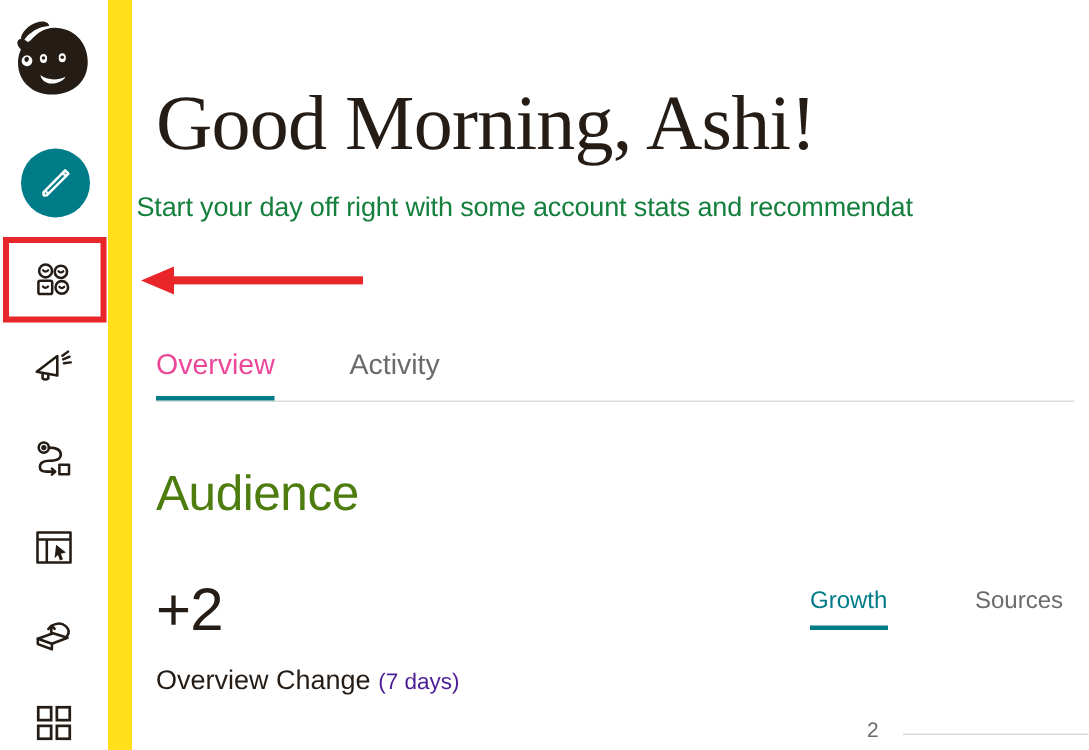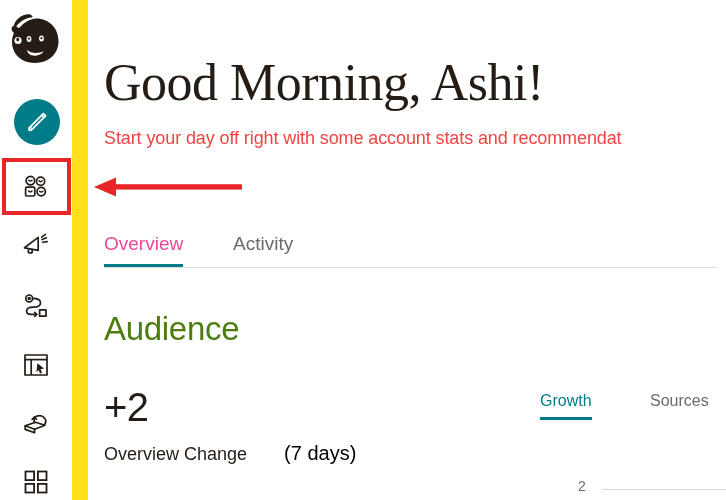--- a/index.html
+++ b/index.html
@@ -46,22 +46,22 @@
   .main{
     position:absolute;left:88px;top:0;width:638px;height:500px;background:#fff;overflow:hidden;border-radius:13px;
   }
   .greeting{
     position:absolute;left:16px;top:52px;
     font-family:"Liberation Serif",serif;
     font-size:52px;line-height:62px;color:#241c15;font-weight:400;
     letter-spacing:-0.5px;white-space:nowrap;
   }
   .subtitle{
-    position:absolute;left:16px;top:125px;
-    font-size:18px;line-height:26px;color:#ef4444;white-space:nowrap;
+    position:absolute;left:3px;top:125px;
+    font-size:18px;line-height:26px;color:#15803d;white-space:nowrap;
     letter-spacing:-0.1px;
   }
 
   
   .tabstrip{
     position:absolute;left:16px;top:232px;width:612px;height:36px;
   }
   .tabstrip .rule{
     position:absolute;left:0;bottom:0;width:612px;height:1px;background:#dcdcdc;
   }
@@ -81,21 +81,21 @@
     position:absolute;left:16px;top:308px;font-size:33px;line-height:42px;
     color:#4d7c0f;font-weight:400;letter-spacing:-0.3px;
   }
   .stat-value{
     position:absolute;left:16px;top:383px;font-size:40px;line-height:48px;
     color:#241c15;font-weight:400;letter-spacing:-0.5px;
   }
   .stat-label{
     position:absolute;left:16px;top:441px;font-size:18px;line-height:24px;color:#241c15;
   }
-  .stat-label .period{font-size:20px;color:#000000;margin-left:32px;}
+  .stat-label .period{font-size:15px;color:#4c1d95;}
 
   
   .subtabs{position:absolute;left:432px;top:390px;width:206px;height:32px;}
   .subtab{
     position:absolute;top:0;font-size:16px;line-height:22px;color:#6b6b6b;white-space:nowrap;margin-left:20px;
   }
   .subtab.active{color:#007c89;}
   .subtab .ul{position:absolute;left:0;bottom:-8px;height:3px;width:100%;background:#007c89;}
   .subtab-growth{left:0;}
   .subtab-sources{left:110px;}

